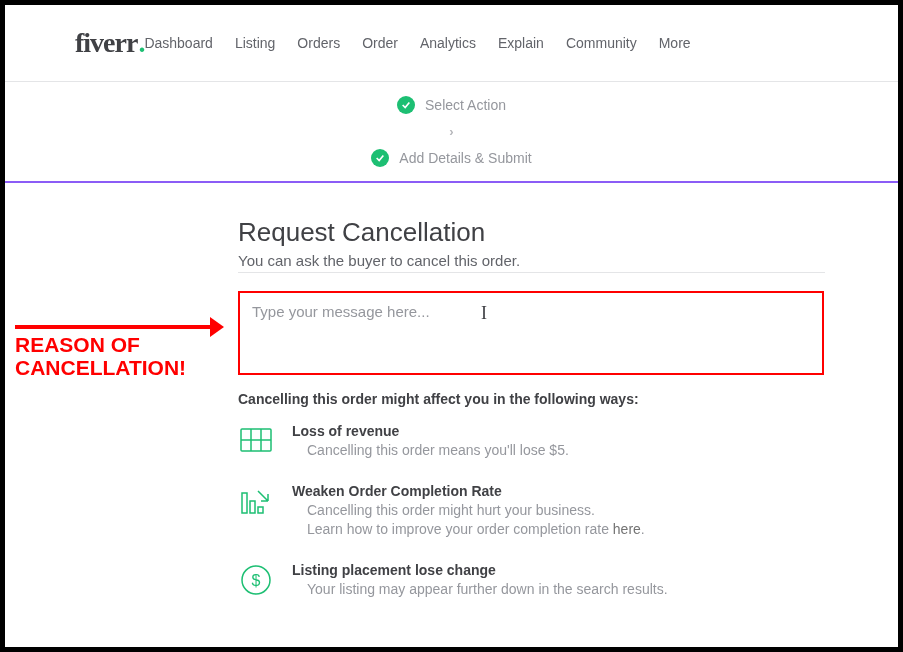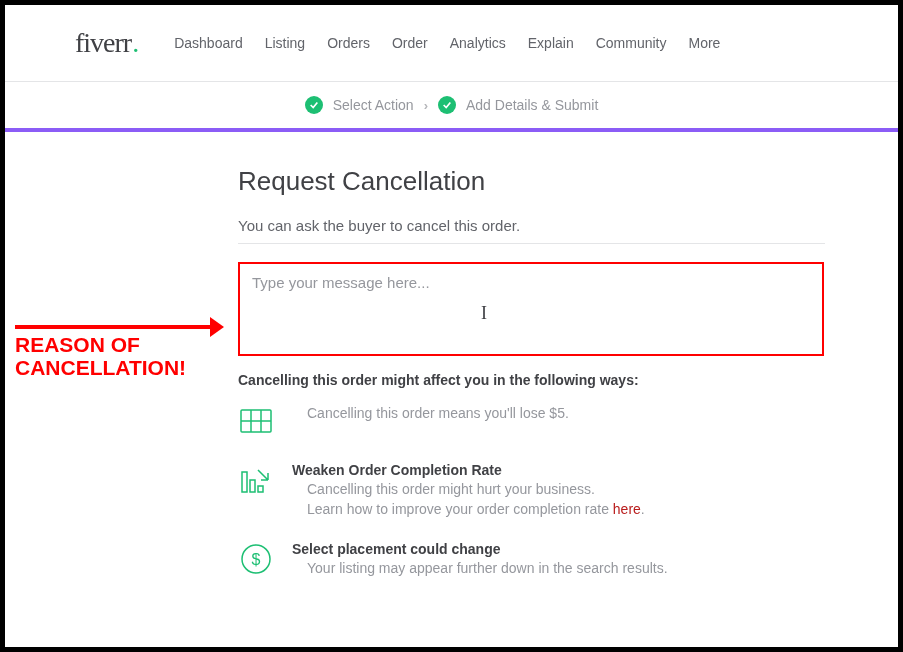--- a/index.html
+++ b/index.html
@@ -1,43 +1,43 @@
 <!DOCTYPE html>
 <html><head>
   <meta charset="utf-8">
   <style>
     * { margin: 0; padding: 0; box-sizing: border-box; }
     body { font-family: -apple-system, BlinkMacSystemFont, "Segoe UI", Helvetica, Arial, sans-serif; background: #fff; width: 903px; height: 652px; position: relative; border: 5px solid #000; overflow: hidden; }
     .container { width: 100%; height: 100%; background: #fff; }
     .header { display: flex; align-items: center; padding: 22px 70px; border-bottom: 1px solid #e4e5e7; }
-    .logo { font-family: Georgia, serif; font-weight: 400; font-size: 28px; color: #404145; letter-spacing: -1px; display: flex; align-items: baseline; }
+    .logo { font-family: Georgia, serif; font-weight: 700; font-size: 28px; color: #404145; letter-spacing: -1px; display: flex; align-items: baseline; }
     .logo-dot { color: #1dbf73; font-size: 28px; margin-left: 1px; }
-    .nav { display: flex; gap: 22px; margin-left: 36px; }
+    .nav { display: flex; gap: 22px; }
     .nav-item { color: #62646a; font-size: 14px; cursor: pointer; }
-    .breadcrumb { display: flex; align-items: center; justify-content: center; padding: 14px 0; border-bottom: 4px solid #8b5cf6; gap: 10px; }
+    .breadcrumb { display: flex; align-items: center; justify-content: center; padding: 14px 0; border-bottom: 2px solid #8b5cf6; gap: 10px; flex-direction: column; }
     .step { display: flex; align-items: center; gap: 10px; }
     .step-circle { width: 18px; height: 18px; border-radius: 50%; background: #1dbf73; display: flex; align-items: center; justify-content: center; }
     .step-circle svg { width: 10px; height: 10px; }
     .step-label { color: #95979d; font-size: 14px; }
     .step-arrow { color: #b5b6ba; font-size: 13px; font-weight: bold; }
     .content { padding: 34px 0 0 233px; max-width: 820px; }
-    .title { font-size: 26px; color: #404145; font-weight: 400; margin-bottom: 20px; }
-    .subtitle { font-size: 15px; color: #62646a; margin-bottom: 9px; }
+    .title { font-size: 26px; color: #404145; font-weight: 400; margin-bottom: 4px; }
+    .subtitle { font-size: 15px; color: #62646a; margin-bottom: 3px; }
     .divider { border: none; border-top: 1px solid #e4e5e7; margin-bottom: 18px; }
     .field-label { font-size: 14px; color: #404145; font-weight: 600; margin-bottom: 14px; }
     .textarea-wrap { position: relative; }
-    .message-box { width: 586px; height: 94px; border: 2px solid #ff0000; padding: 10px 12px; font-size: 15px; color: #95979d; resize: none; font-family: inherit; outline: none; }
+    .message-box { width: 586px; height: 84px; border: 2px solid #ff0000; padding: 10px 12px; font-size: 15px; color: #95979d; resize: none; font-family: inherit; outline: none; }
     .message-box::placeholder { color: #95979d; }
     .char-count { text-align: right; font-size: 12px; color: #b5b6ba; margin-top: 10px; width: 586px; }
     .affect-heading { font-size: 14px; font-weight: 700; color: #404145; margin-top: 12px; margin-bottom: 16px; }
     .impact-row { display: flex; gap: 18px; margin-bottom: 22px; align-items: flex-start; }
     .impact-icon { width: 36px; height: 36px; flex-shrink: 0; }
     .impact-title { font-size: 14px; font-weight: 700; color: #404145; margin-bottom: 2px; }
     .impact-desc { font-size: 14px; color: #95979d; line-height: 1.4; margin-left: 15px; }
-    .link-green { color: #b91c1c; }
+    .link-green { color: #737373; }
     .arrow-line { position: absolute; left: 10px; top: 320px; width: 205px; height: 4px; background: #ff0000; }
     .arrow-head { position: absolute; left: 205px; top: 312px; width: 0; height: 0; border-left: 14px solid #ff0000; border-top: 10px solid transparent; border-bottom: 10px solid transparent; }
     .anno-text { position: absolute; left: 10px; top: 328px; color: #ff0000; font-weight: 800; font-size: 21px; line-height: 1.1; font-family: Arial, sans-serif; }
     .cursor-i { position: absolute; left: 476px; top: 298px; font-family: serif; font-size: 18px; color: #404145; }
   </style>
 </head>
 <body>
 
 <div class="container">
   <div class="header">
@@ -90,20 +90,21 @@
     <div class="impact-row">
       <div class="impact-icon">
         <svg viewBox="0 0 36 36">
             <rect x="3" y="6" width="30" height="22" rx="1" fill="none" stroke="#1dbf73" stroke-width="1.5"></rect>
             <line x1="3" y1="17" x2="33" y2="17" stroke="#1dbf73" stroke-width="1.5"></line>
             <line x1="13" y1="6" x2="13" y2="28" stroke="#1dbf73" stroke-width="1.5"></line>
             <line x1="23" y1="6" x2="23" y2="28" stroke="#1dbf73" stroke-width="1.5"></line>
           </svg>
       </div>
       <div>
+        <div class="impact-title">Loss of revenue</div>
         <div class="impact-desc">Cancelling this order means you'll lose $5.</div>
       </div>
     </div>
 
     <div class="impact-row">
       <div class="impact-icon">
         <svg viewBox="0 0 36 36">
             <rect x="4" y="10" width="5" height="20" fill="none" stroke="#1dbf73" stroke-width="1.5"></rect>
             <rect x="12" y="18" width="5" height="12" fill="none" stroke="#1dbf73" stroke-width="1.5"></rect>
             <rect x="20" y="24" width="5" height="6" fill="none" stroke="#1dbf73" stroke-width="1.5"></rect>
@@ -120,21 +121,21 @@
     </div>
 
     <div class="impact-row">
       <div class="impact-icon">
         <svg viewBox="0 0 36 36">
             <circle cx="18" cy="18" r="14" fill="none" stroke="#1dbf73" stroke-width="1.5"></circle>
             <text x="18" y="24" text-anchor="middle" font-size="16" fill="#1dbf73" font-family="Arial">$</text>
           </svg>
       </div>
       <div>
-        <div class="impact-title">Select placement could change</div>
+        <div class="impact-title">Listing placement lose change</div>
         <div class="impact-desc">Your listing may appear further down in the search results.</div>
       </div>
     </div>
   </div>
 </div>
 
 <div class="arrow-line"></div>
 <div class="arrow-head"></div>
 <div class="anno-text">
   <span>REASON OF</span><br>

